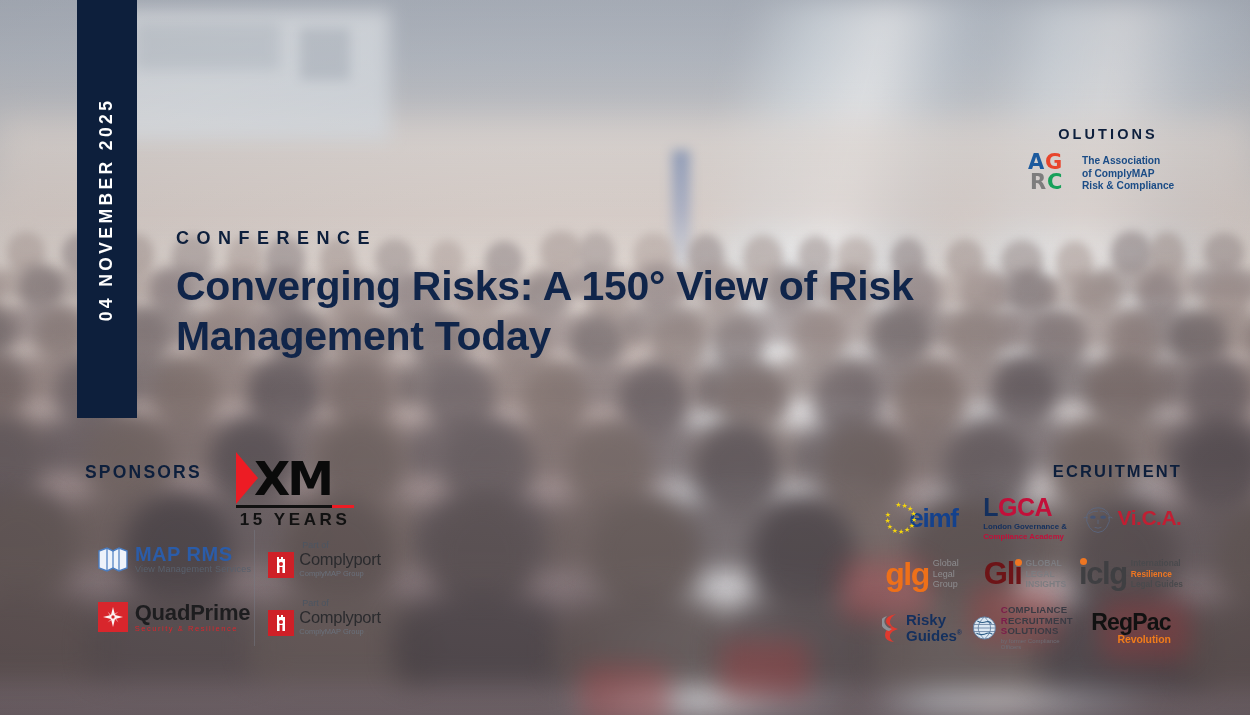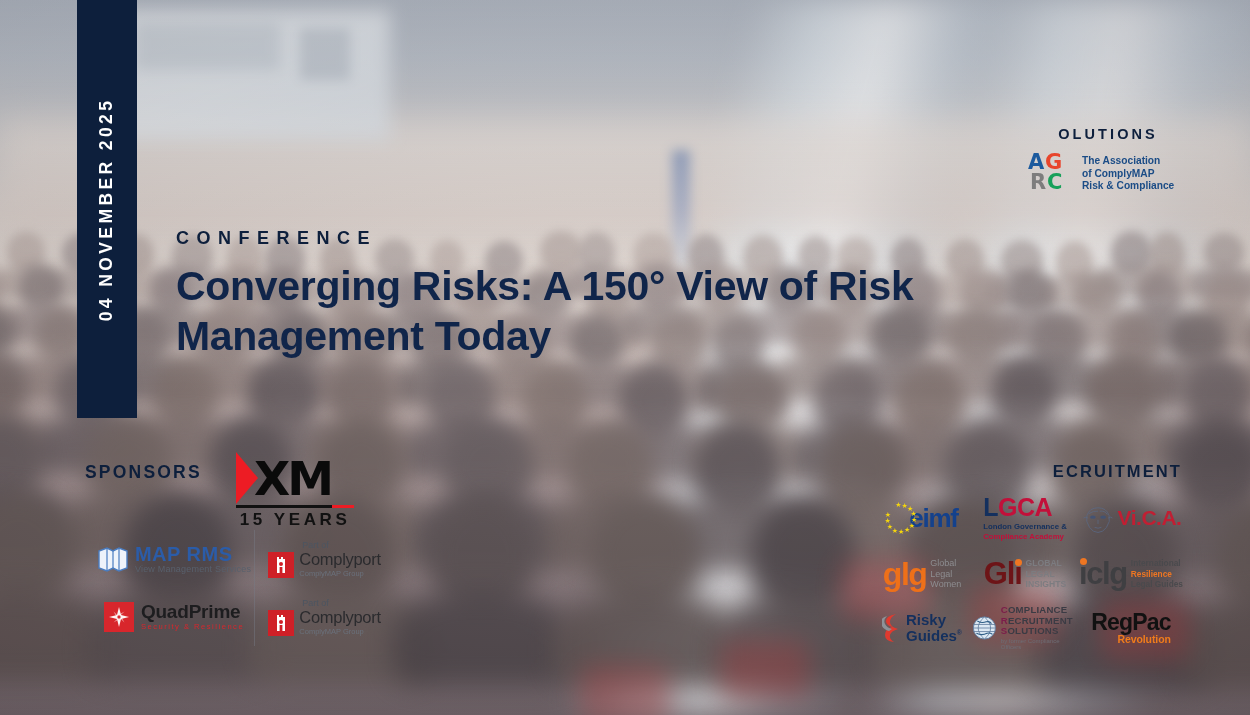--- a/index.html
+++ b/index.html
@@ -168,21 +168,21 @@
   .maprms-name { color: #2b5ca8; font-size: 20px; font-weight: bold; letter-spacing: .5px; }
   .maprms-sub { color: #58606c; font-size: 9px; letter-spacing: .2px; }
 
   
   .quadprime { display: flex; align-items: center; gap: 7px; }
   .qp-badge {
     width: 30px; height: 30px; background: #d8262c; position: relative;
     display: flex; align-items: center; justify-content: center;
   }
   .qp-text { line-height: 1.1; }
-  .qp-name { color: #1d1d1f; font-size: 19px; font-weight: bold; letter-spacing: -.2px; }
+  .qp-name { color: #1d1d1f; font-size: 22px; font-weight: bold; letter-spacing: -.2px; }
   .qp-sub { color: #d8262c; font-size: 7.6px; letter-spacing: 1.5px; }
 
   
   .complyport { display: flex; flex-direction: column; align-items: flex-start; }
   .cp-partof { color: #4c5561; font-size: 9px; margin-left: 34px; margin-bottom: 1px; }
   .cp-main { display: flex; align-items: center; gap: 5px; }
   .cp-badge {
     width: 26px; height: 26px; background: #cf2027;
     display: flex; align-items: center; justify-content: center;
   }
@@ -648,21 +648,21 @@
           <div class="vica-text">Vi.C.A.</div>
         </div>
       </div>
 
       <div class="su-cell">
         <div class="glg">
           <div class="glg-mark">glg</div>
           <div class="glg-text">
             <div>Global</div>
             <div>Legal</div>
-            <div>Women</div>
+            <div>Group</div>
           </div>
         </div>
       </div>
 
       <div class="su-cell">
         <div class="gli">
           <div class="gli-mark">Gli
             <span class="gli-dot"></span>
           </div>
           <div class="gli-text">

